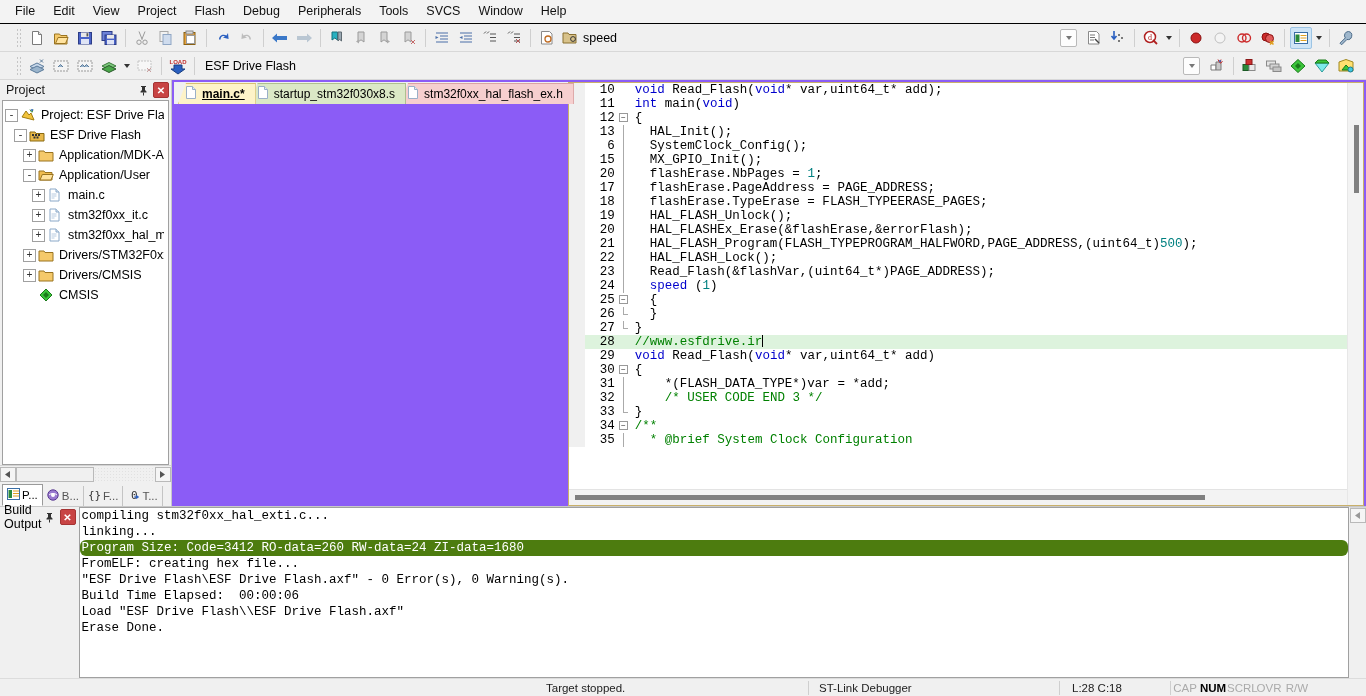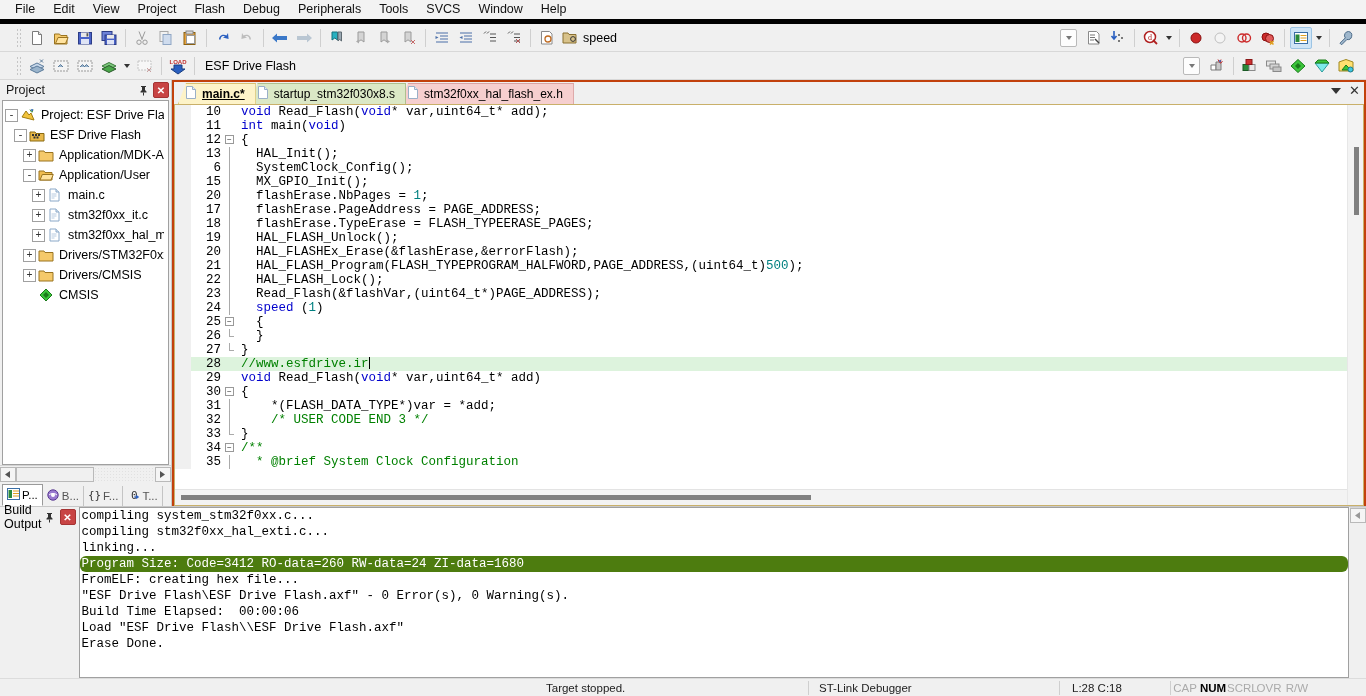--- a/index.html
+++ b/index.html
@@ -13,21 +13,21 @@
     color: #000;
     -webkit-font-smoothing: none;
   }
   #app { position: relative; width: 1366px; height: 696px; display: flex; flex-direction: column; }
 
   
   .menubar {
     height: 24px; background: #f3f3f3;
     display: flex; align-items: center;
     padding-left: 6px;
-    border-bottom: 5px solid #000000;
+    border-bottom: 1px solid #000000;
     flex: 0 0 24px;
   }
   .menubar .mi {
     padding: 3px 9px; font-size: 12.5px; color: #111; cursor: default;
     line-height: 15px;
   }
 
   
   .toolbar {
     height: 28px; background: #f0f0f0;
@@ -91,22 +91,22 @@
 
   .bottabs { height: 24px; display: flex; align-items: flex-end; flex: 0 0 24px;
     background: #f0f0f0; padding-left: 2px; }
   .btab { display: flex; align-items: center; height: 20px; padding: 0 4px; font-size: 11.5px;
     color: #555; cursor: default; border-right: 1px solid #c4c4c4; }
   .btab.sel { background: #fff; color: #000; border: 1px solid #9a9a9a; border-bottom-color: #fff;
      height: 22px; border-right: 1px solid #9a9a9a; }
   .btab svg { margin-right: 2px; }
 
   
-  .editorpane { flex: 1 1 auto; display: flex; flex-direction: column; min-width: 0;
-    background: #c2410c; padding: 2px 2px 0 2px; }
+  .editorpane { flex: 1 1 auto; display: flex; flex-direction: row; min-width: 0;
+    background: #8b5cf6; padding: 2px 2px 0 2px; }
   .tabrow { height: 22px; display: flex; align-items: flex-end; flex: 0 0 22px;
     background: #f0f0f0; position: relative; padding-left: 4px; }
   .etab { height: 21px; display: flex; align-items: center; padding: 0 10px 0 6px;
     font-size: 12px; cursor: default; position: relative; margin-right: -6px;
     border: 1px solid #c9b06a; border-bottom: none;
     clip-path: polygon(8px 0, 100% 0, 100% 100%, 0 100%); }
   .etab .fileicon { margin-right: 5px; }
   .etab.t0 { background: #fdf3c8; border-color: #d8c070; z-index: 3; }
   .etab.t0 .lbl { font-weight: bold; text-decoration: underline; }
   .etab.t1 { background: #dbe8c6; border-color: #aec08e; z-index: 2; }
@@ -768,21 +768,20 @@
       <div class="btitle">Build Output</div>
       <div class="pinbtn">
         <svg width="11" height="11" viewBox="0 0 11 11">
             <path d="M3 1h5v1h-1v3l1.5 1.5v1h-6v-1L4 5V2H3z" fill="#333"></path>
             <path d="M5.5 7.5v3" stroke="#333"></path>
           </svg>
       </div>
       <div class="closebtn">✕</div>
     </div>
     <div class="buildbody" id="buildbody">
-        <div class="bline">compiling system_stm32f0xx.c...</div>
         <div class="bline">compiling stm32f0xx_hal_exti.c...</div>
         <div class="bline">linking...</div>
         <div class="bline sel">Program Size: Code=3412 RO-data=260 RW-data=24 ZI-data=1680</div>
         <div class="bline">FromELF: creating hex file...</div>
         <div class="bline">"ESF Drive Flash\ESF Drive Flash.axf" - 0 Error(s), 0 Warning(s).</div>
         <div class="bline">Build Time Elapsed:  00:00:06</div>
         <div class="bline">Load "ESF Drive Flash\\ESF Drive Flash.axf"</div>
         <div class="bline">Erase Done.</div>
       </div>
     <div class="buildhbar">

